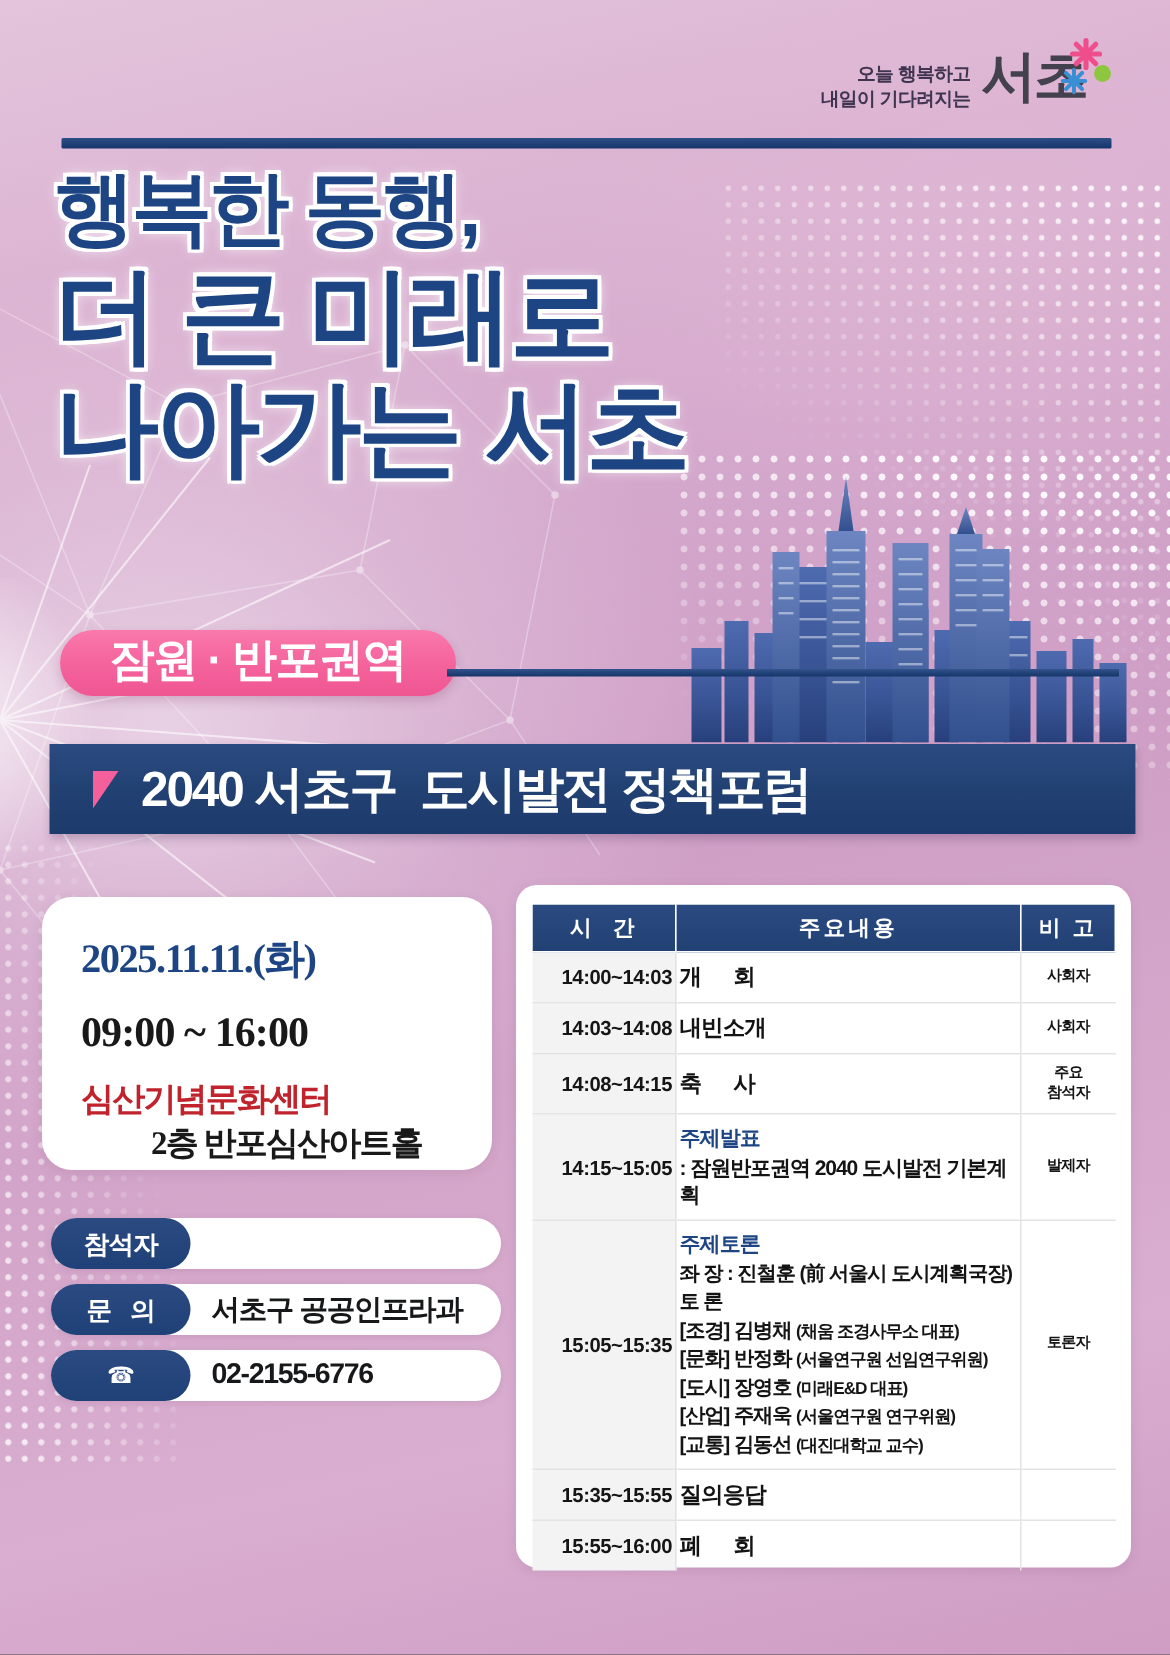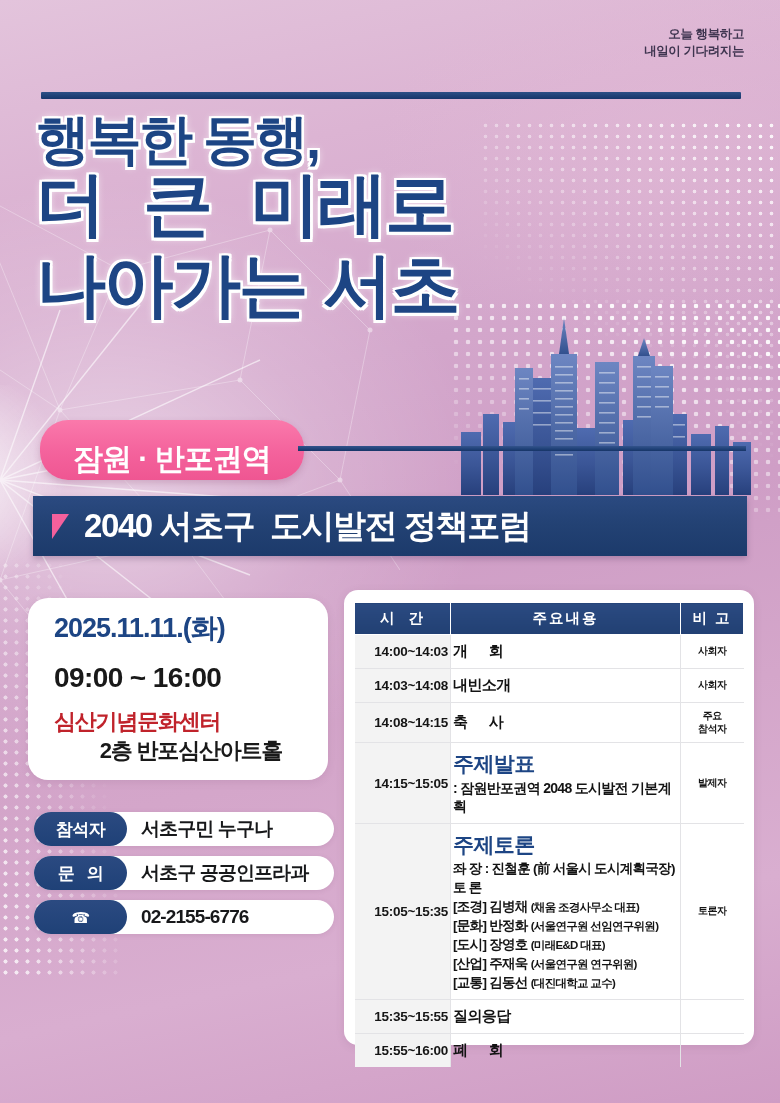--- a/index.html
+++ b/index.html
@@ -115,37 +115,37 @@
     letter-spacing: -2.5px;
     line-height: 1.0;
     text-shadow:
       -2.5px -2.5px 0 #ffffff,  2.5px -2.5px 0 #ffffff,
       -2.5px  2.5px 0 #ffffff,  2.5px  2.5px 0 #ffffff,
       -2.5px 0 0 #ffffff, 2.5px 0 0 #ffffff,
       0 -2.5px 0 #ffffff, 0 2.5px 0 #ffffff,
       0 0 9px rgba(255,255,255,0.95);
   }
   .hl-1 { font-size: 54px; margin-bottom: 9px; }
-  .hl-2 { font-size: 70px; margin-bottom: 5px; font-family: Liberation Mono, monospace; }
+  .hl-2 { font-size: 70px; margin-bottom: 5px; }
   .hl-3 { font-size: 70px; }
   .skyline-wrap {
     position: absolute;
     left: 455px; top: 310px;
     width: 310px; height: 185px;
     pointer-events: none;
   }
 
   
   .region-pill {
     position: absolute;
     left: 40px; top: 420px;
-    height: 60px;
+    height: 44px;
     padding: 0 33px;
     display: flex;
-    align-items: flex-end;
+    align-items: flex-start;
     border-radius: 28px;
     background: linear-gradient(180deg, #fa79ab 0%, #f4629c 55%, #ef5692 100%);
     box-shadow: 0 3px 7px rgba(120,40,85,0.22);
   }
   .region-pill span {
     color: #ffffff;
     font-size: 30px;
     font-weight: 700;
     letter-spacing: -1px;
     white-space: nowrap;
@@ -159,20 +159,21 @@
 
   
   .banner {
     position: absolute;
     left: 33px; top: 496px;
     width: 714px; height: 60px;
     background: linear-gradient(180deg, #2b4a81 0%, #234274 45%, #1c3a6b 100%);
     display: flex;
     align-items: center;
     box-shadow: 0 3px 6px rgba(60,30,70,0.25);
+    padding-left: 10px;
   }
   .banner-tri {
     width: 0; height: 0;
     margin-left: 19px; margin-right: 15px;
     border-left: 17px solid #f4609c;
     border-bottom: 25px solid transparent;
   }
   .banner-title {
     color: #ffffff;
     font-size: 33px;
@@ -182,22 +183,23 @@
   }
 
   
   .info-card {
     position: absolute;
     left: 28px; top: 598px;
     width: 300px; height: 182px;
     background: #ffffff;
     border-radius: 20px;
     box-shadow: 0 2px 8px rgba(110,60,100,0.13);
-    padding: 16px 0 0 26px;
+    padding: 27px 0 0 26px;
     box-sizing: border-box;
+    font-family: Liberation Serif, serif;
   }
   .info-date {
     color: #1d4584;
     font-size: 27px;
     font-weight: 700;
     letter-spacing: -1px;
     line-height: 1.1;
   }
   .info-time {
     color: #191919;
@@ -322,21 +324,21 @@
     color: #151515;
     font-size: 10px;
     font-weight: 700;
     text-align: center;
     letter-spacing: -0.5px;
     line-height: 1.25;
     white-space: pre-line;
   }
   .m-title {
     color: #1d4584;
-    font-size: 21px;
+    font-size: 14px;
     font-weight: 700;
     letter-spacing: -0.6px;
   }
   .m-sub {
     color: #141414;
     font-size: 14px;
     font-weight: 700;
     letter-spacing: -0.7px;
     margin-top: 2px;
   }
@@ -409,20 +411,42 @@
   </svg>
 
   <div class="dots-tr"></div>
   <div class="dots-sky"></div>
   <div class="dots-left"></div>
 
   <div class="logo-wrap">
     <div class="logo-tag">
       <div>오늘 행복하고</div>
       <div>내일이 기다려지는</div>
+    </div>
+    <div class="logo-mark">
+      <div class="logo-word">서초</div>
+      <svg class="star" style="left:58px; top:-2px;" width="24" height="24" viewBox="0 0 24 24">
+        <g stroke="#ef4e8c" stroke-width="3.4" stroke-linecap="round">
+          <line x1="12" y1="3" x2="12" y2="21"></line>
+            <line x1="3" y1="12" x2="21" y2="12"></line>
+          <line x1="5.5" y1="5.5" x2="18.5" y2="18.5"></line>
+            <line x1="18.5" y1="5.5" x2="5.5" y2="18.5"></line>
+        </g>
+      </svg>
+      <svg class="star" style="left:74px; top:16px;" width="14" height="14" viewBox="0 0 14 14">
+        <circle cx="7" cy="7" r="5.6" fill="#8dc63f"></circle>
+      </svg>
+      <svg class="star" style="left:52px; top:18px;" width="20" height="20" viewBox="0 0 24 24">
+        <g stroke="#3a8fd4" stroke-width="3.2" stroke-linecap="round">
+          <line x1="12" y1="3" x2="12" y2="21"></line>
+            <line x1="3" y1="12" x2="21" y2="12"></line>
+          <line x1="5.5" y1="5.5" x2="18.5" y2="18.5"></line>
+            <line x1="18.5" y1="5.5" x2="5.5" y2="18.5"></line>
+        </g>
+      </svg>
     </div>
   </div>
 
   <div class="top-rule"></div>
 
   <div class="headline">
     <div class="hl-line hl-1">행복한 동행,</div>
     <div class="hl-line hl-2">더 큰 미래로</div>
     <div class="hl-line hl-3">나아가는 서초</div>
   </div>
@@ -522,21 +546,20 @@
   <div class="info-card">
     <div class="info-date">2025.11.11.(화)</div>
     <div class="info-time">09:00 ~ 16:00</div>
     <div class="info-venue">심산기념문화센터</div>
     <div class="info-hall">2층 반포심산아트홀</div>
   </div>
 
   <div class="contact-list">
     <div class="contact-row">
       <div class="contact-key">참석자</div>
-      <div class="contact-val">서초구민 누구나</div>
     </div>
     <div class="contact-row">
       <div class="contact-key">문   의</div>
       <div class="contact-val">서초구 공공인프라과</div>
     </div>
     <div class="contact-row">
       <div class="contact-key phone-glyph">☎</div>
       <div class="contact-val">02-2155-6776</div>
     </div>
   </div>
@@ -574,21 +597,21 @@
             <span class="m-plain">축      사</span>
           </td>
           <td class="c-note">주요
 참석자</td>
         </tr>
 
         <tr>
           <td class="c-time">14:15~15:05</td>
           <td class="c-main">
             <div class="m-title">주제발표</div>
-            <div class="m-sub">: 잠원반포권역 2048 도시발전 기본계획</div>
+            <div class="m-sub">: 잠원반포권역 2040 도시발전 기본계획</div>
           </td>
           <td class="c-note">발제자</td>
         </tr>
 
         <tr>
           <td class="c-time">15:05~15:35</td>
           <td class="c-main">
             <div class="m-title">주제토론</div>
             <div class="m-line">
               <span>좌 장 : 진철훈 (前 서울시 도시계획국장)</span>

